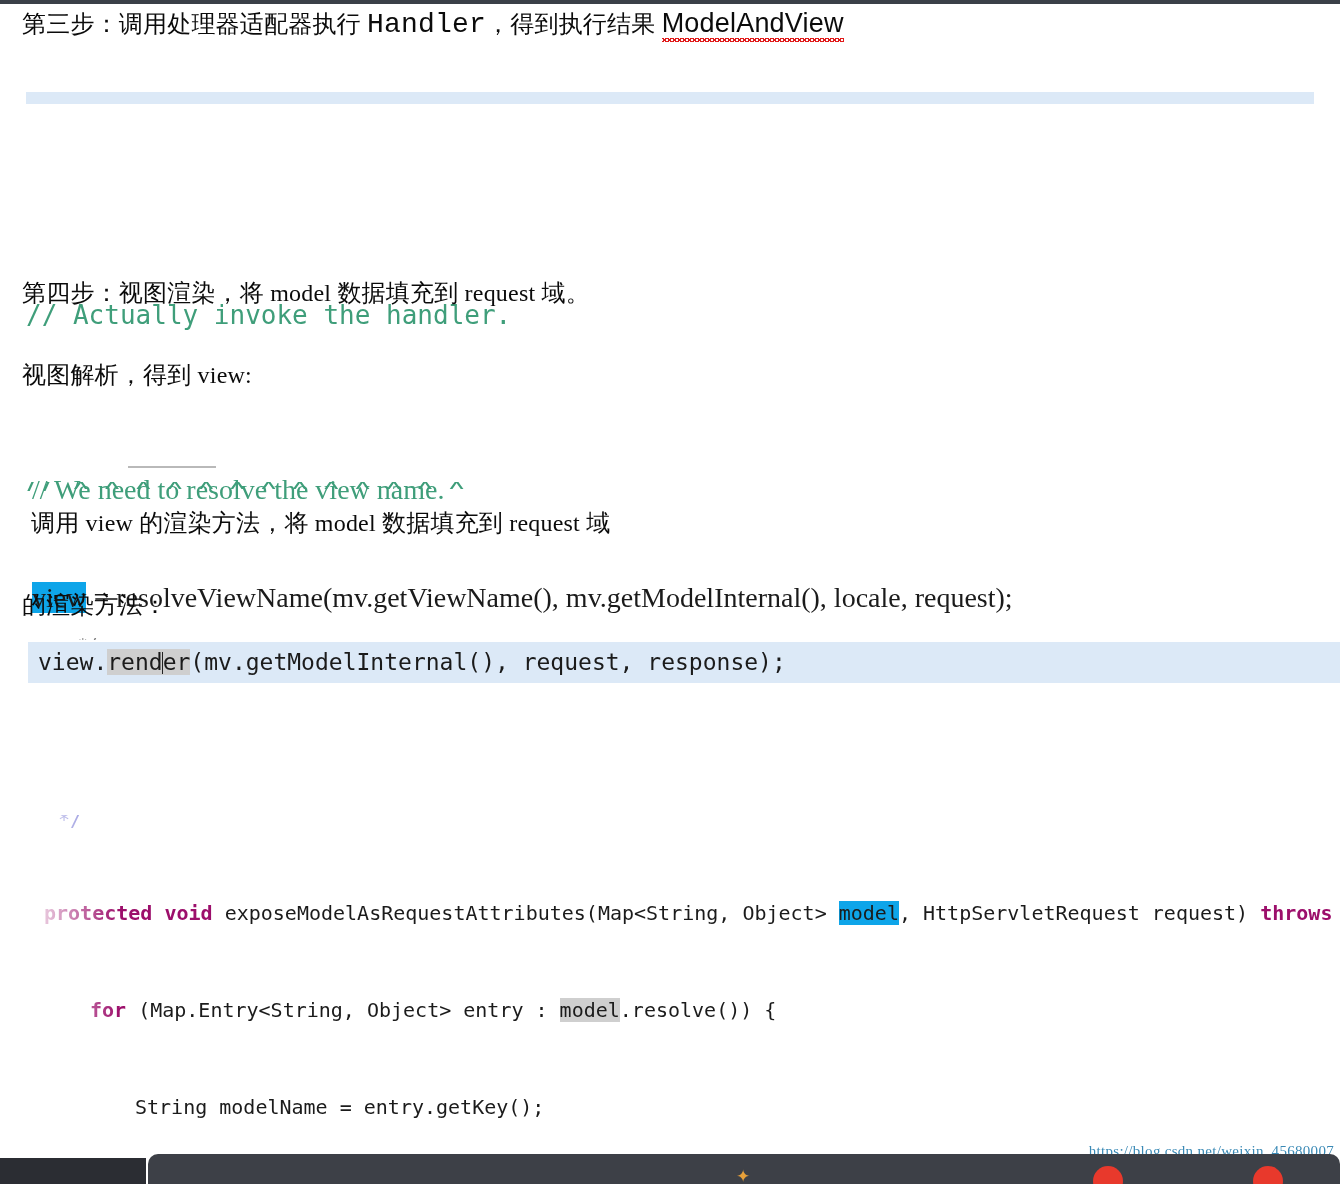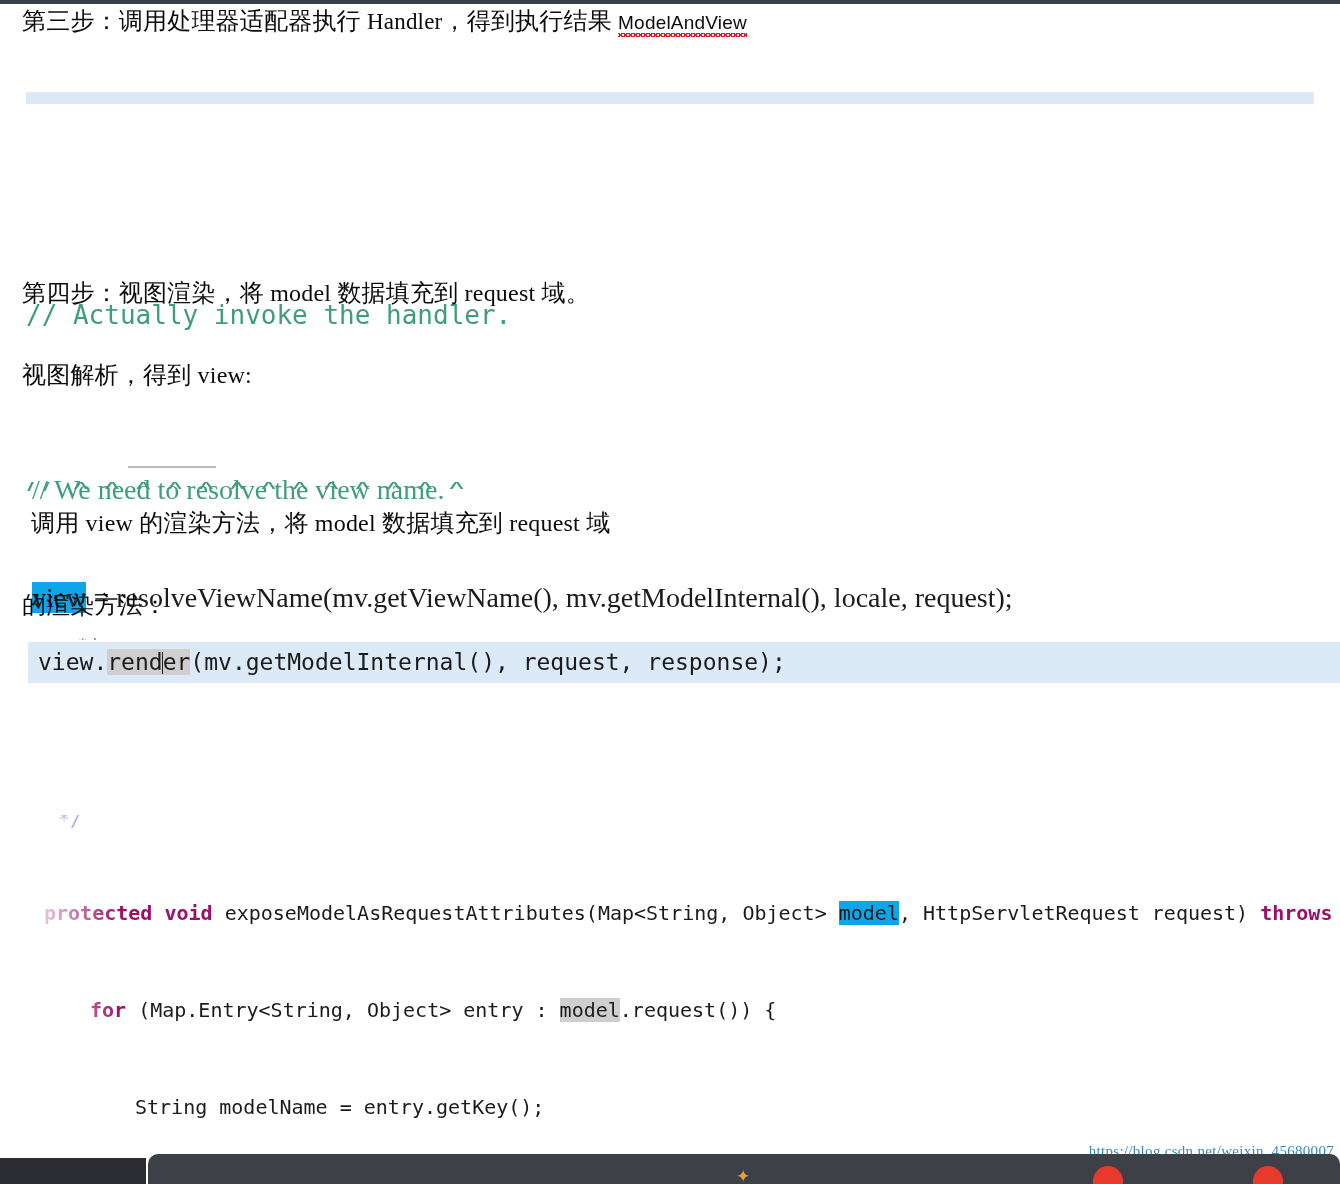--- a/index.html
+++ b/index.html
@@ -28,26 +28,26 @@
   .prose {
     position: absolute;
     font-family: "Liberation Serif", "DejaVu Serif", serif;
     font-size: 24px;
     line-height: 1.3;
     color: #0b0b0b;
     white-space: pre;
     letter-spacing: 0.2px;
   }
   .prose .lat {
-    font-family: Liberation Serif, serif;
-    font-size: 23px;
+    font-family: Liberation Mono, monospace;
+    font-size: 28px;
   }
   .spell-err {
     font-family: "Liberation Sans", sans-serif;
-    font-size: 19px;
+    font-size: 27px;
     position: relative;
     padding-bottom: 1px;
   }
   .spell-err::after {
     content: "";
     position: absolute;
     left: 0; right: 0; bottom: -3px;
     height: 4px;
     background-image:
       linear-gradient(135deg, transparent 0 35%, #e01b1b 35% 65%, transparent 65% 100%),
@@ -251,21 +251,21 @@
 </div>
 
 <div class="code" id="code-block-4">
 
   <div id="cb4-top-stub">
     <div class="inner ln" style="padding-left:58px; color:#6a6ad0;">*/</div>
   </div>
 
   <div class="ln"><span style="display:inline-block;width:22px"></span><span class="kw">protected</span><span class="plain"> </span><span class="kw">void</span><span class="plain"> exposeModelAsRequestAttributes(Map&lt;String, Object&gt; </span><span class="hl-occ plain">model</span><span class="plain">, HttpServletRequest request) </span><span class="kw">throws</span><span class="plain"> Excep</span></div>
 
-  <div class="ln"><span style="display:inline-block;width:68px"></span><span class="kw">for</span><span class="plain"> (Map.Entry&lt;String, Object&gt; entry : </span><span class="hl-sel plain">model</span><span class="plain">.request()) {</span></div>
+  <div class="ln"><span style="display:inline-block;width:68px"></span><span class="kw">for</span><span class="plain"> (Map.Entry&lt;String, Object&gt; entry : </span><span class="hl-sel plain">model</span><span class="plain">.resolve()) {</span></div>
 
   <div class="ln plain"><span style="display:inline-block;width:113px"></span>String modelName = entry.getKey();</div>
 
   
 
   
 
   
 
   

